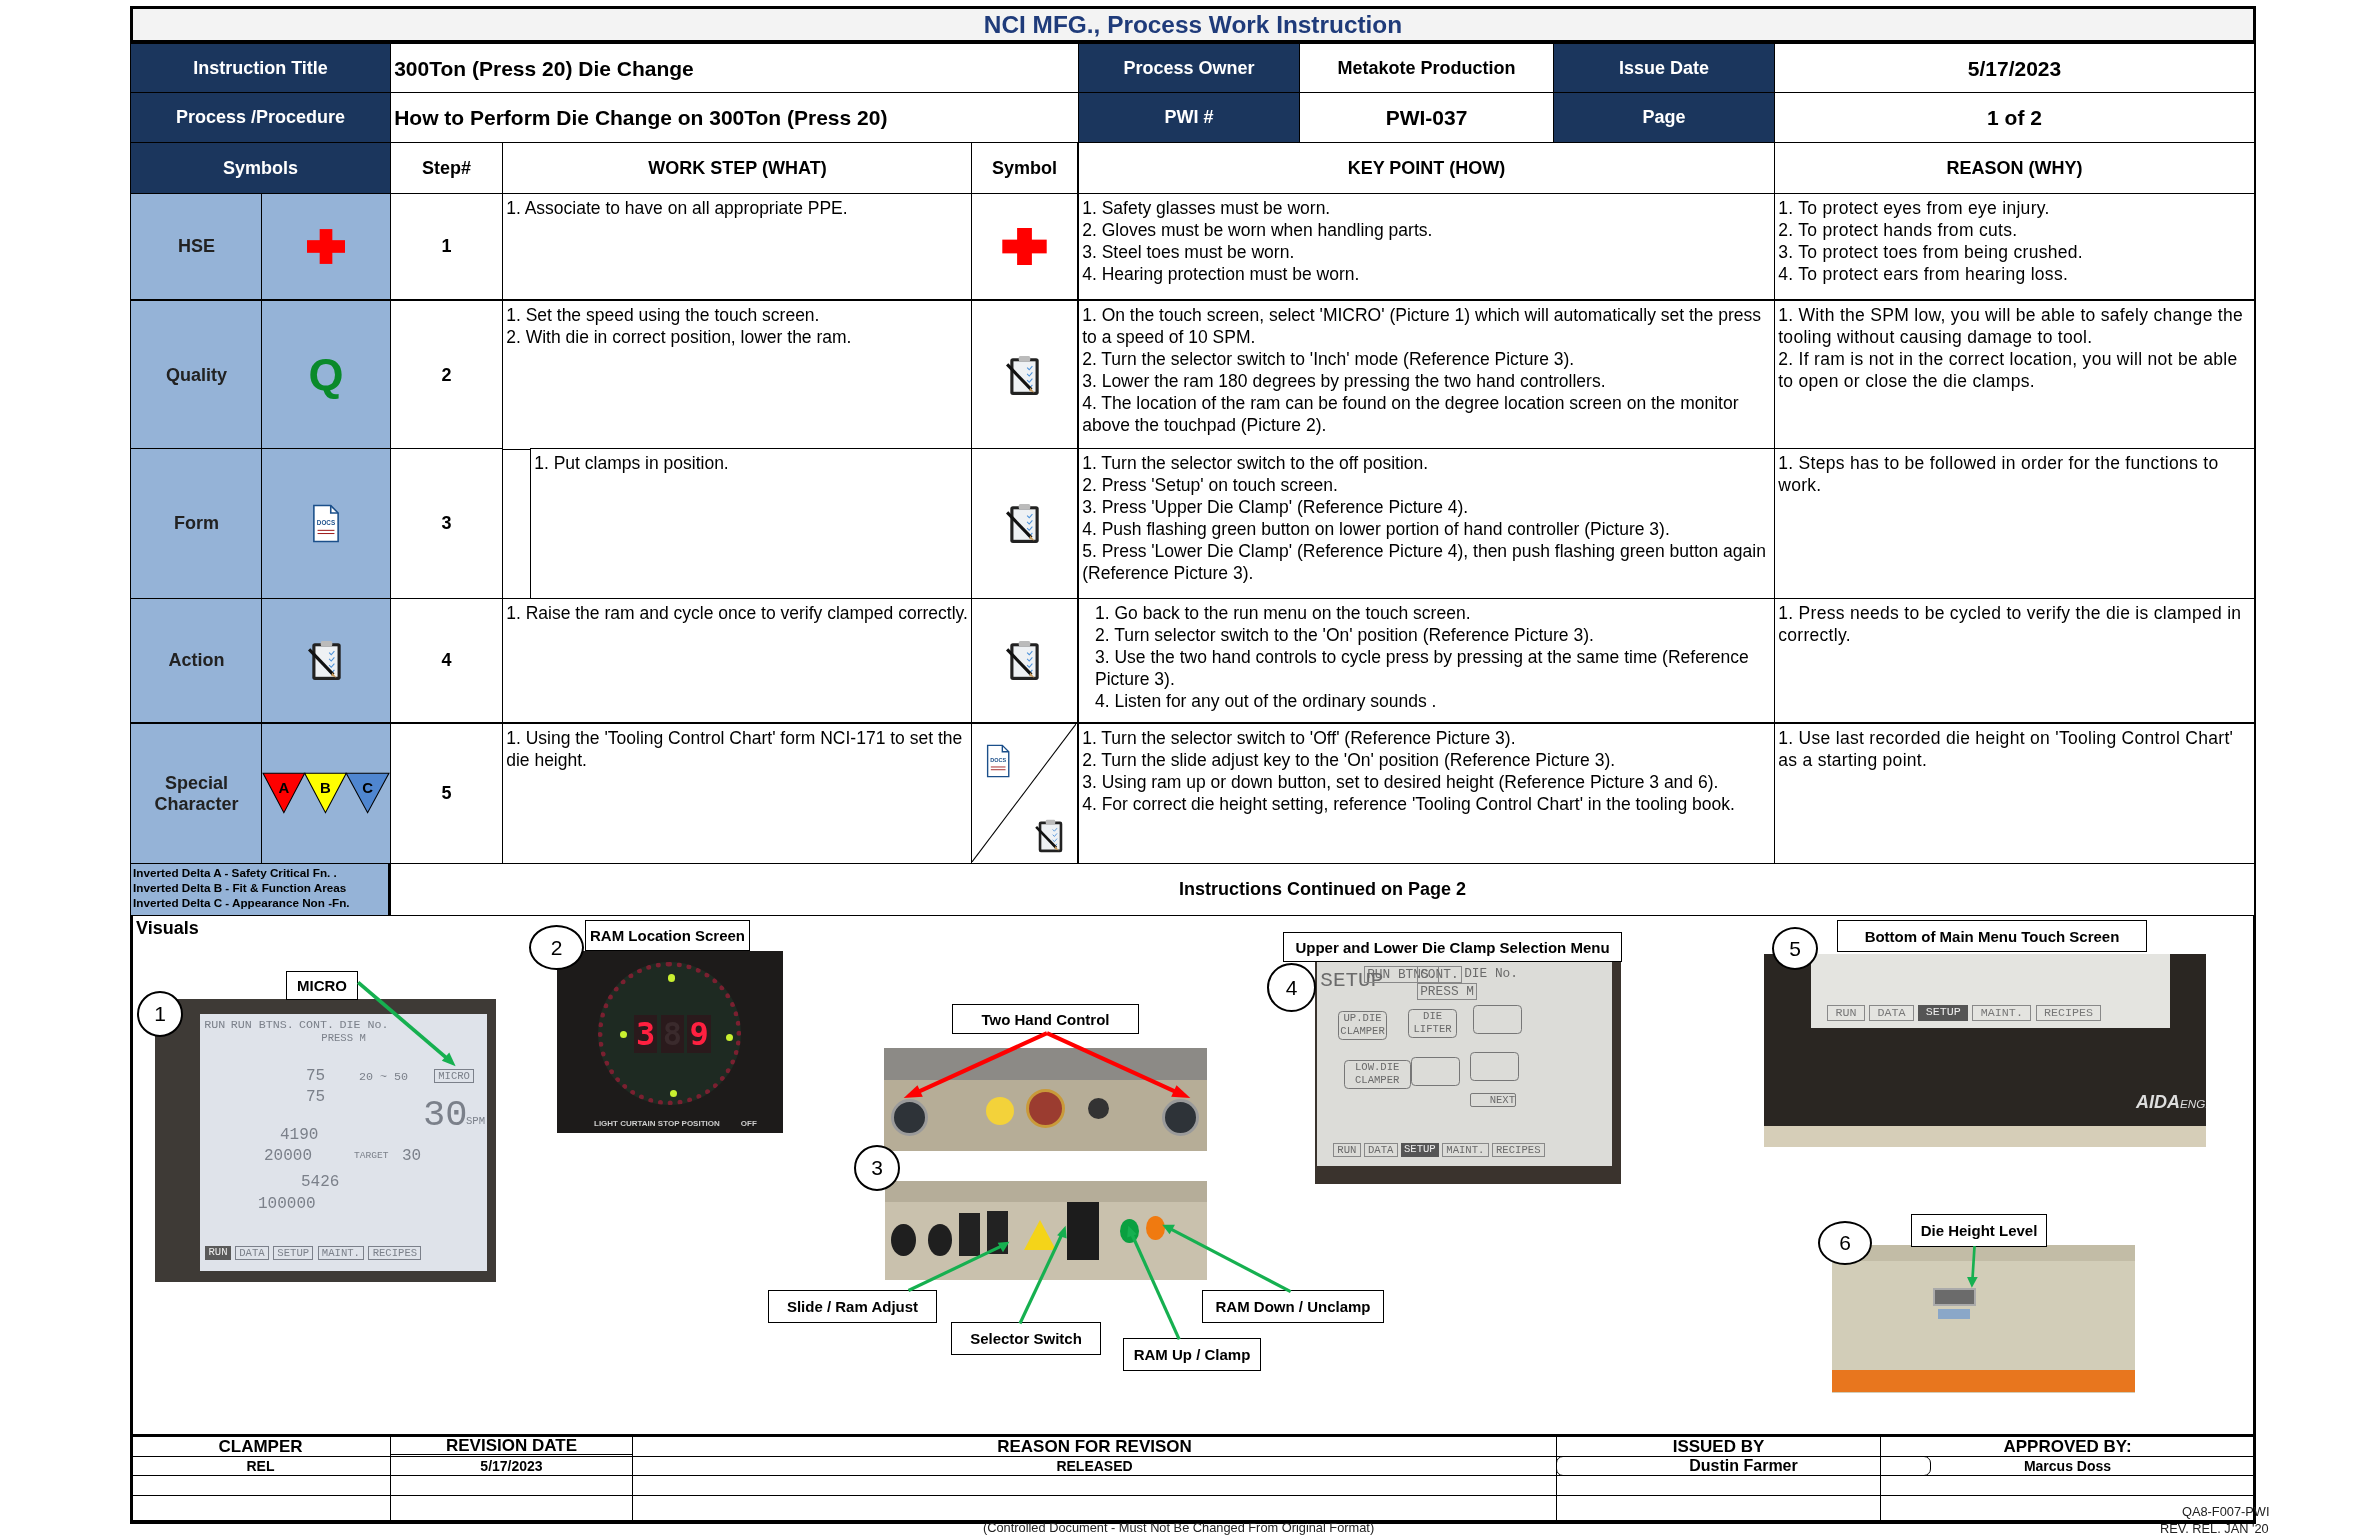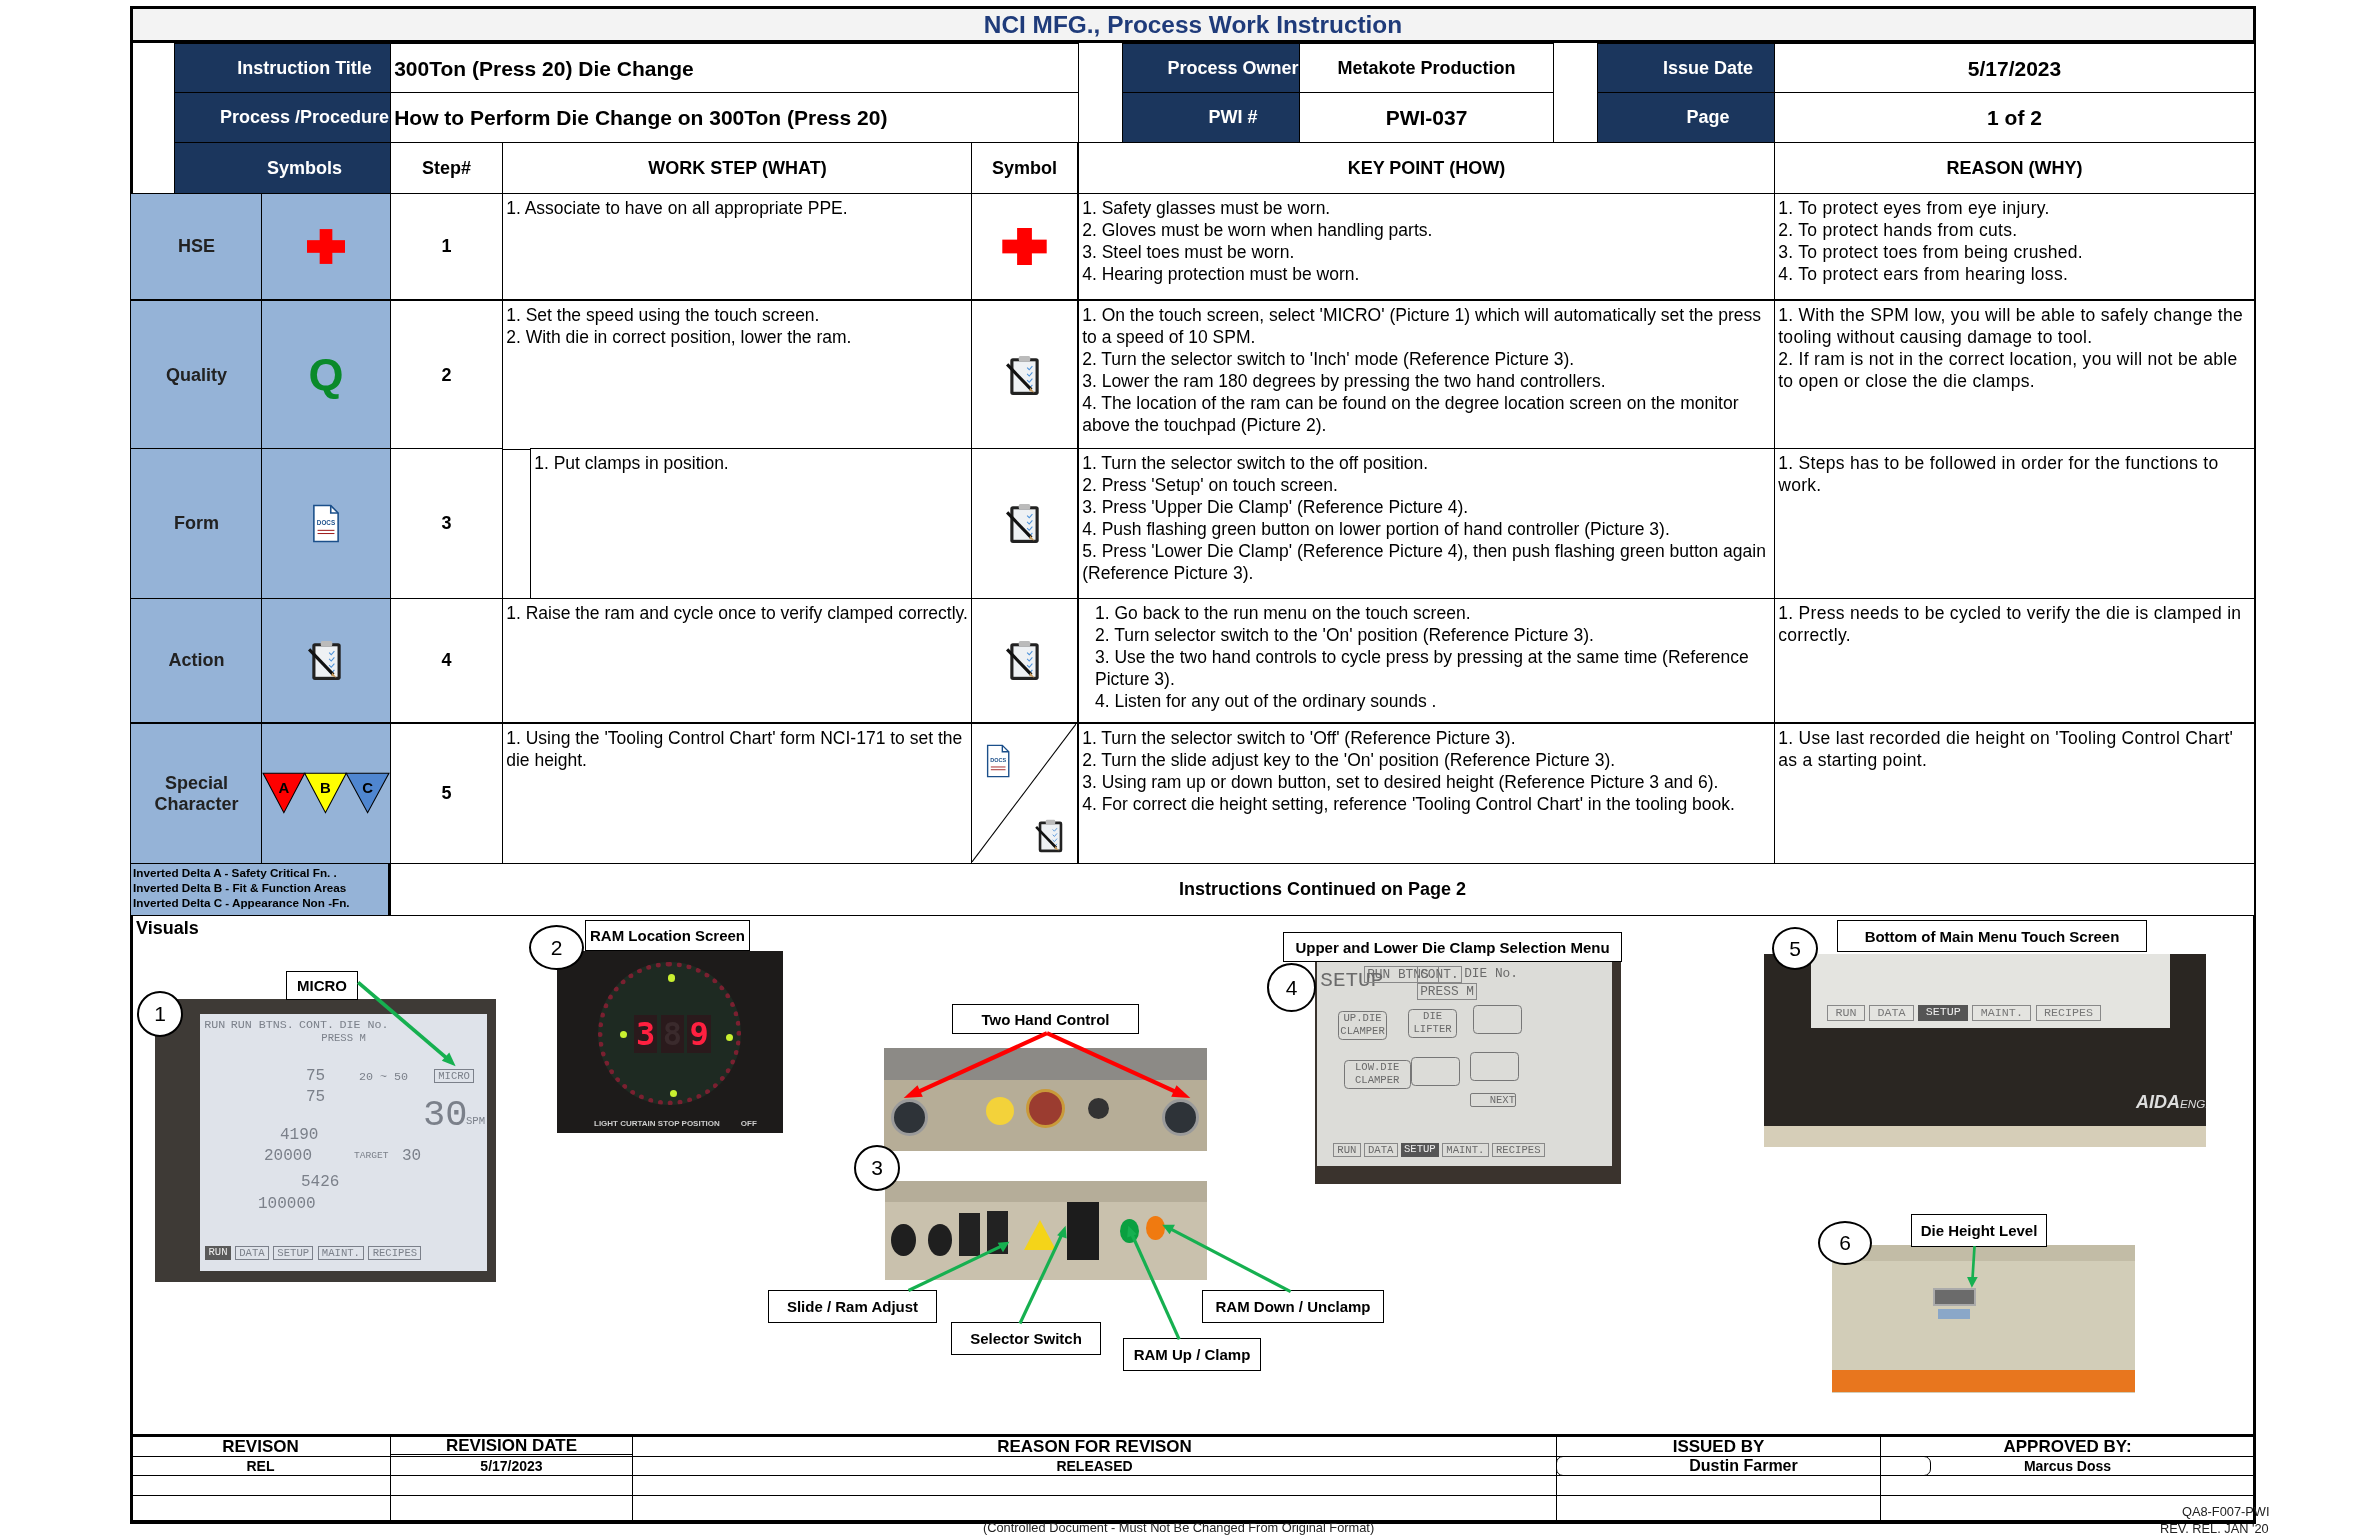--- a/index.html
+++ b/index.html
@@ -1,19 +1,19 @@
 <!DOCTYPE html>
 <html style="font-size:8.5px"><head>
 <meta charset="utf-8">
 <style>
   html,body{margin:0;padding:0;background:#fff;}
   body{width:2377px;height:1538px;position:relative;overflow:hidden;font-family:"Liberation Sans",sans-serif;color:#000;}
   .abs{position:absolute;box-sizing:border-box;}
   .cell{position:absolute;box-sizing:border-box;border:1.6px solid #000;display:flex;align-items:center;justify-content:center;text-align:center;overflow:hidden;}
-  .navy{background:#1b365d;color:#fff;font-weight:bold;font-size:18px;margin-left:44px;}
+  .navy{background:#1b365d;color:#fff;font-weight:bold;font-size:18px;}
   .lblue{background:#95b3d7;}
   .white{background:#fff;}
   .title{background:#f3f3f3;color:#1f3b7a;font-weight:bold;font-size:24.4px;}
   .val-left{justify-content:flex-start;padding-left:3.2px;font-weight:bold;font-size:21px;}
   .val-center{font-weight:bold;font-size:21px;}
   .hdr{font-weight:bold;font-size:18px;}
   .txt{align-items:flex-start;justify-content:flex-start;text-align:left;padding:3.2px 3.2px;font-size:17.5px;line-height:22px;}
   .txt ol{margin:0;padding:0;list-style:none;}
   .rsn{font-size:17.5px;line-height:22px;letter-spacing:0.3px;}
   .sym-label{font-weight:bold;font-size:18px;color:#222;}
@@ -414,21 +414,21 @@
   <div class="abs" style="left:106px;top:64px;width:32px;height:9.6px;background:#8aa7c8;"></div>
   <div class="abs" style="left:0;top:125px;width:303px;height:22px;background:#e8761e;"></div>
 </div>
 <div class="circle" style="left:1818px;top:1221px;width:54px;height:44px;">6</div>
 <div class="callout" style="left:1911px;top:1214px;width:136px;height:33px;">Die Height Level</div>
 <svg class="abs" style="left:1966px;top:1246px;" width="16" height="43" viewBox="0 0 30 80">
     <line x1="16" y1="0" x2="12" y2="64" stroke="#16b050" stroke-width="5"></line>
     <polygon points="2,58 22,58 11,78" fill="#16b050"></polygon>
   </svg>
 
-<div class="rev" style="left:130px;top:1434px;width:261px;height:23.4px;font-size:17px;border-top-width:3.2px;">REVISON</div>
+<div class="rev" style="left:130px;top:1434px;width:261px;height:23.4px;font-size:17px;border-top-width:3.2px;">CLAMPER</div>
 <div class="rev" style="left:390px;top:1434px;width:243px;height:21px;font-size:17px;border-top-width:3.2px;">REVISION DATE</div>
 <div class="rev" style="left:632px;top:1434px;width:925px;height:23.4px;font-size:17px;border-top-width:3.2px;">REASON FOR REVISON</div>
 <div class="rev" style="left:1556px;top:1434px;width:325px;height:23.4px;font-size:17px;border-top-width:3.2px;">ISSUED BY</div>
 <div class="rev" style="left:1880px;top:1434px;width:375px;height:23.4px;font-size:17px;border-top-width:3.2px;">APPROVED BY:</div>
 
 <div class="rev" style="left:130px;top:1456px;width:261px;height:20px;font-size:14px;">REL</div>
 <div class="rev" style="left:390px;top:1456px;width:243px;height:20px;font-size:14px;">5/17/2023</div>
 <div class="rev" style="left:632px;top:1456px;width:925px;height:20px;font-size:14px;">RELEASED</div>
 <div class="rev" style="left:1556px;top:1456px;width:375px;height:20px;font-size:16px;border-radius:7px;">Dustin Farmer</div>
 <div class="rev" style="left:1880px;top:1456px;width:375px;height:20px;font-size:14px;">Marcus Doss</div>

